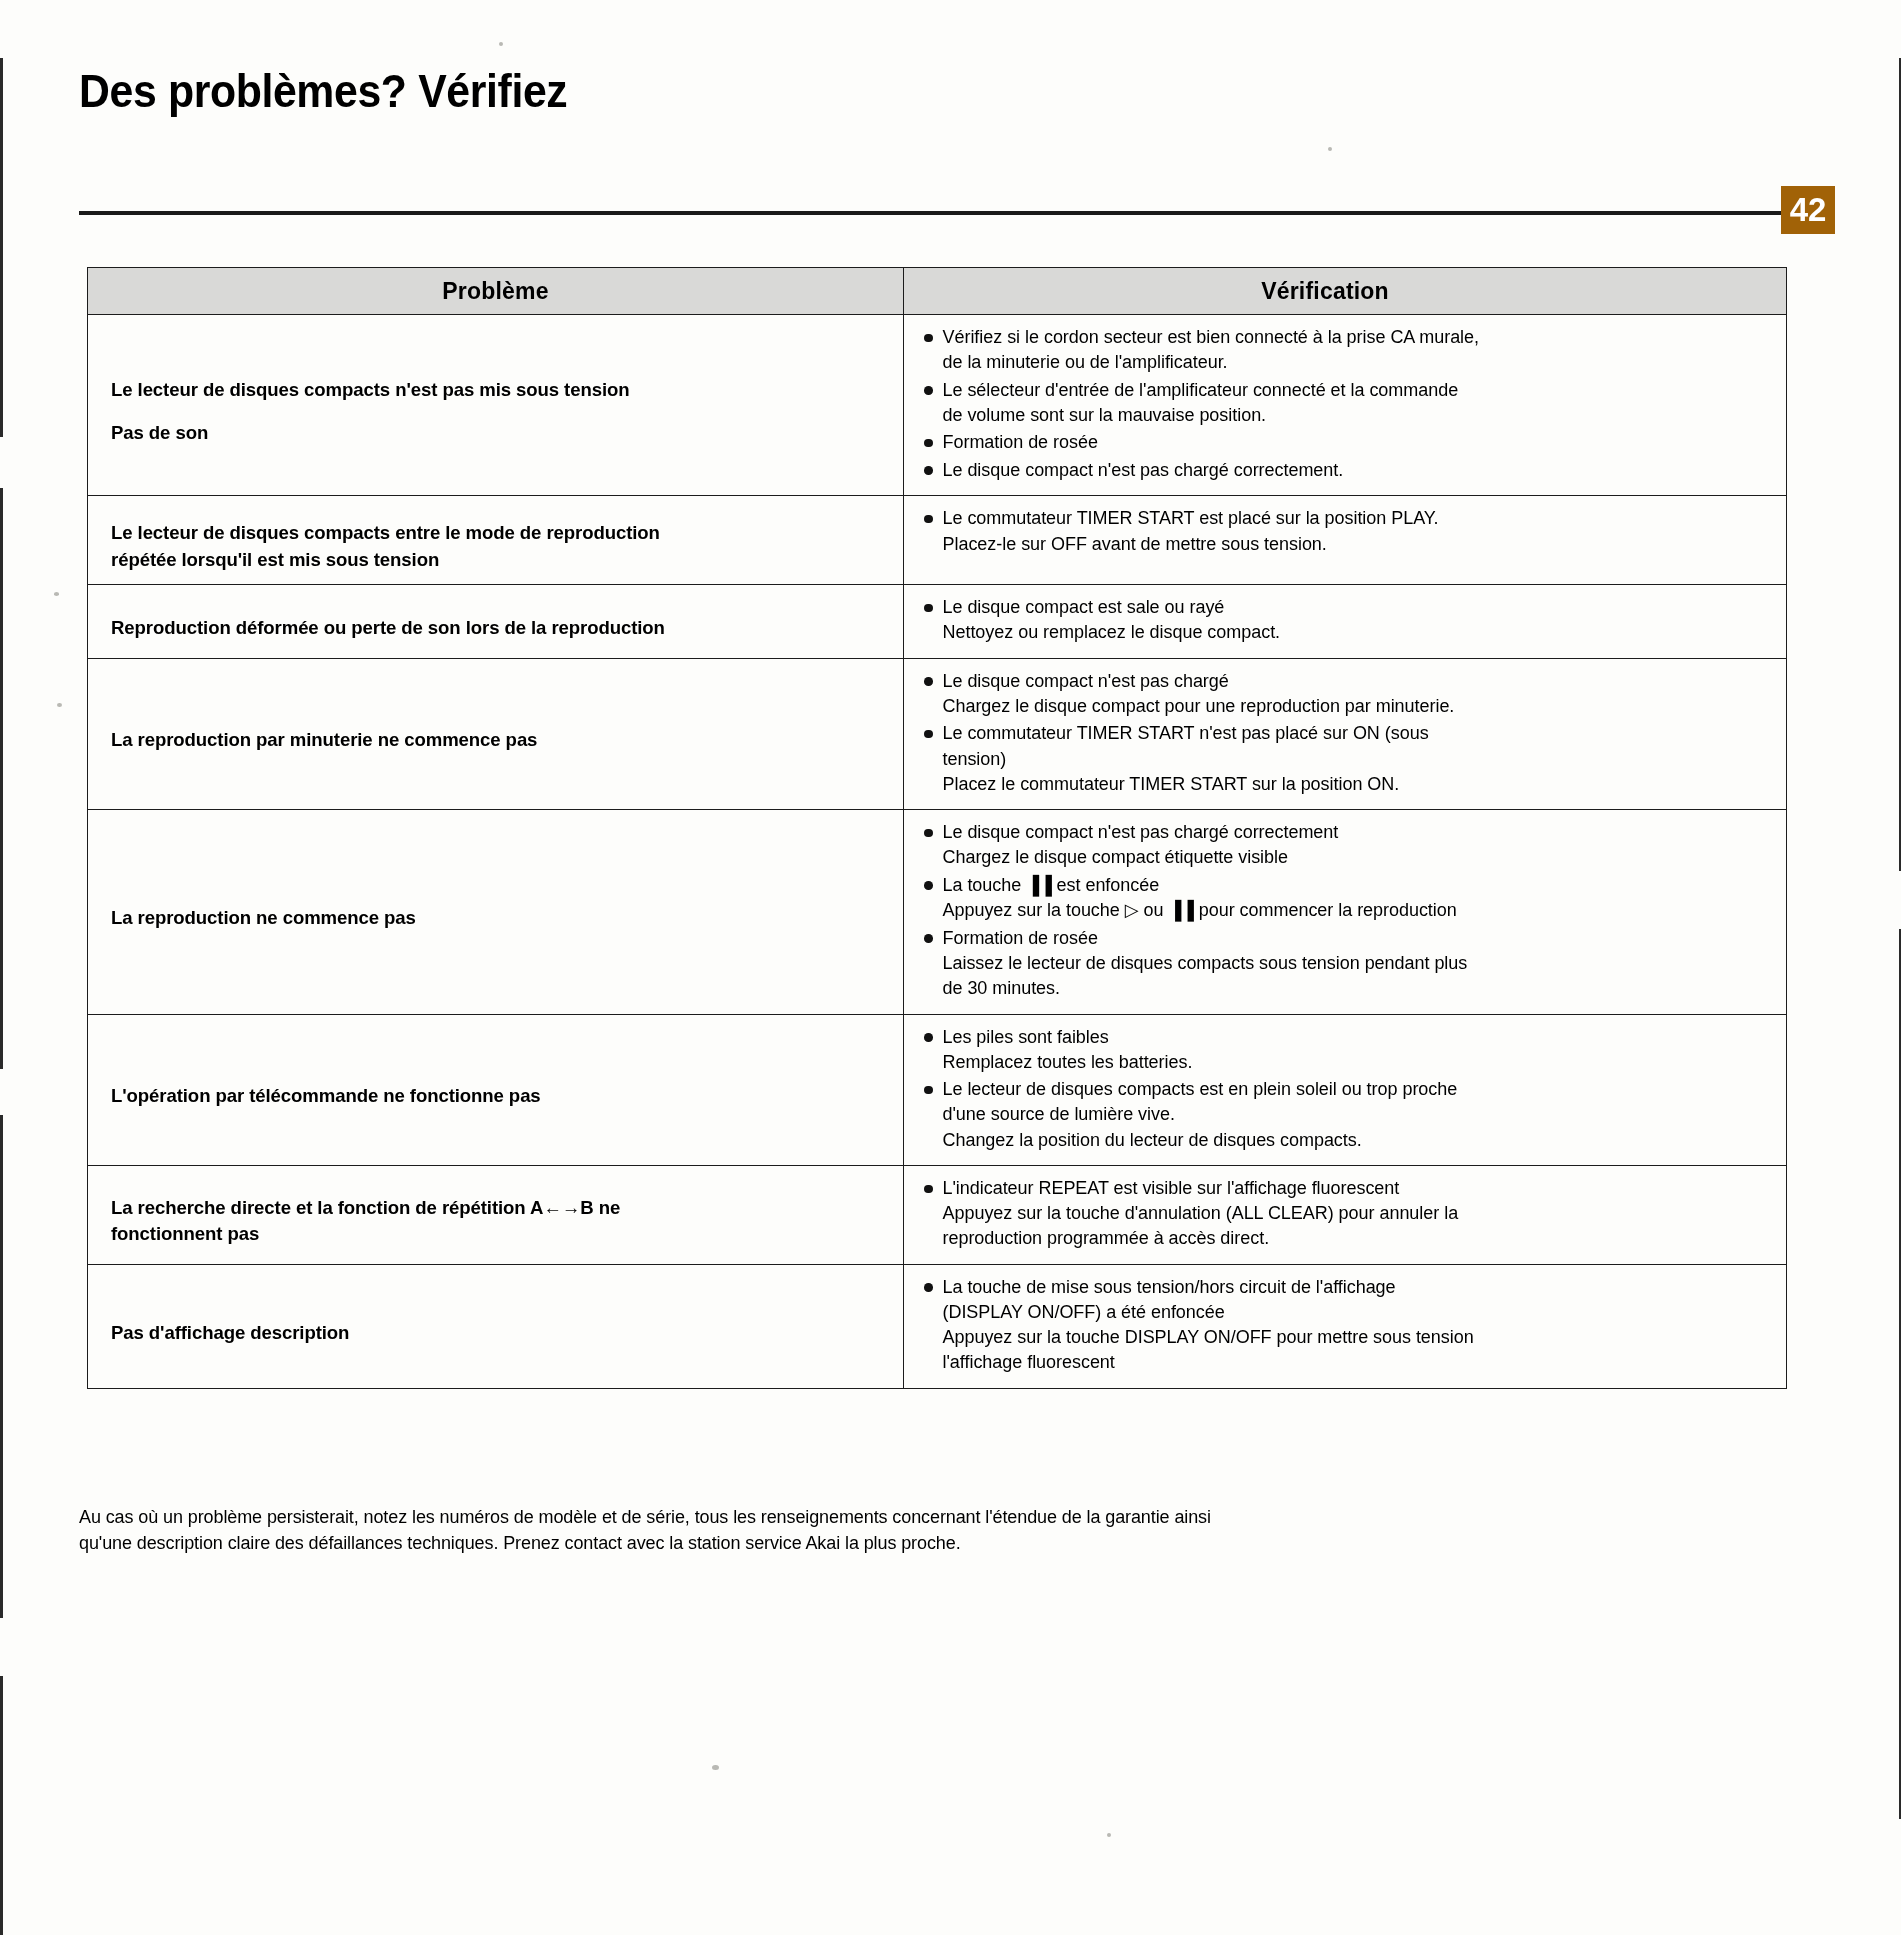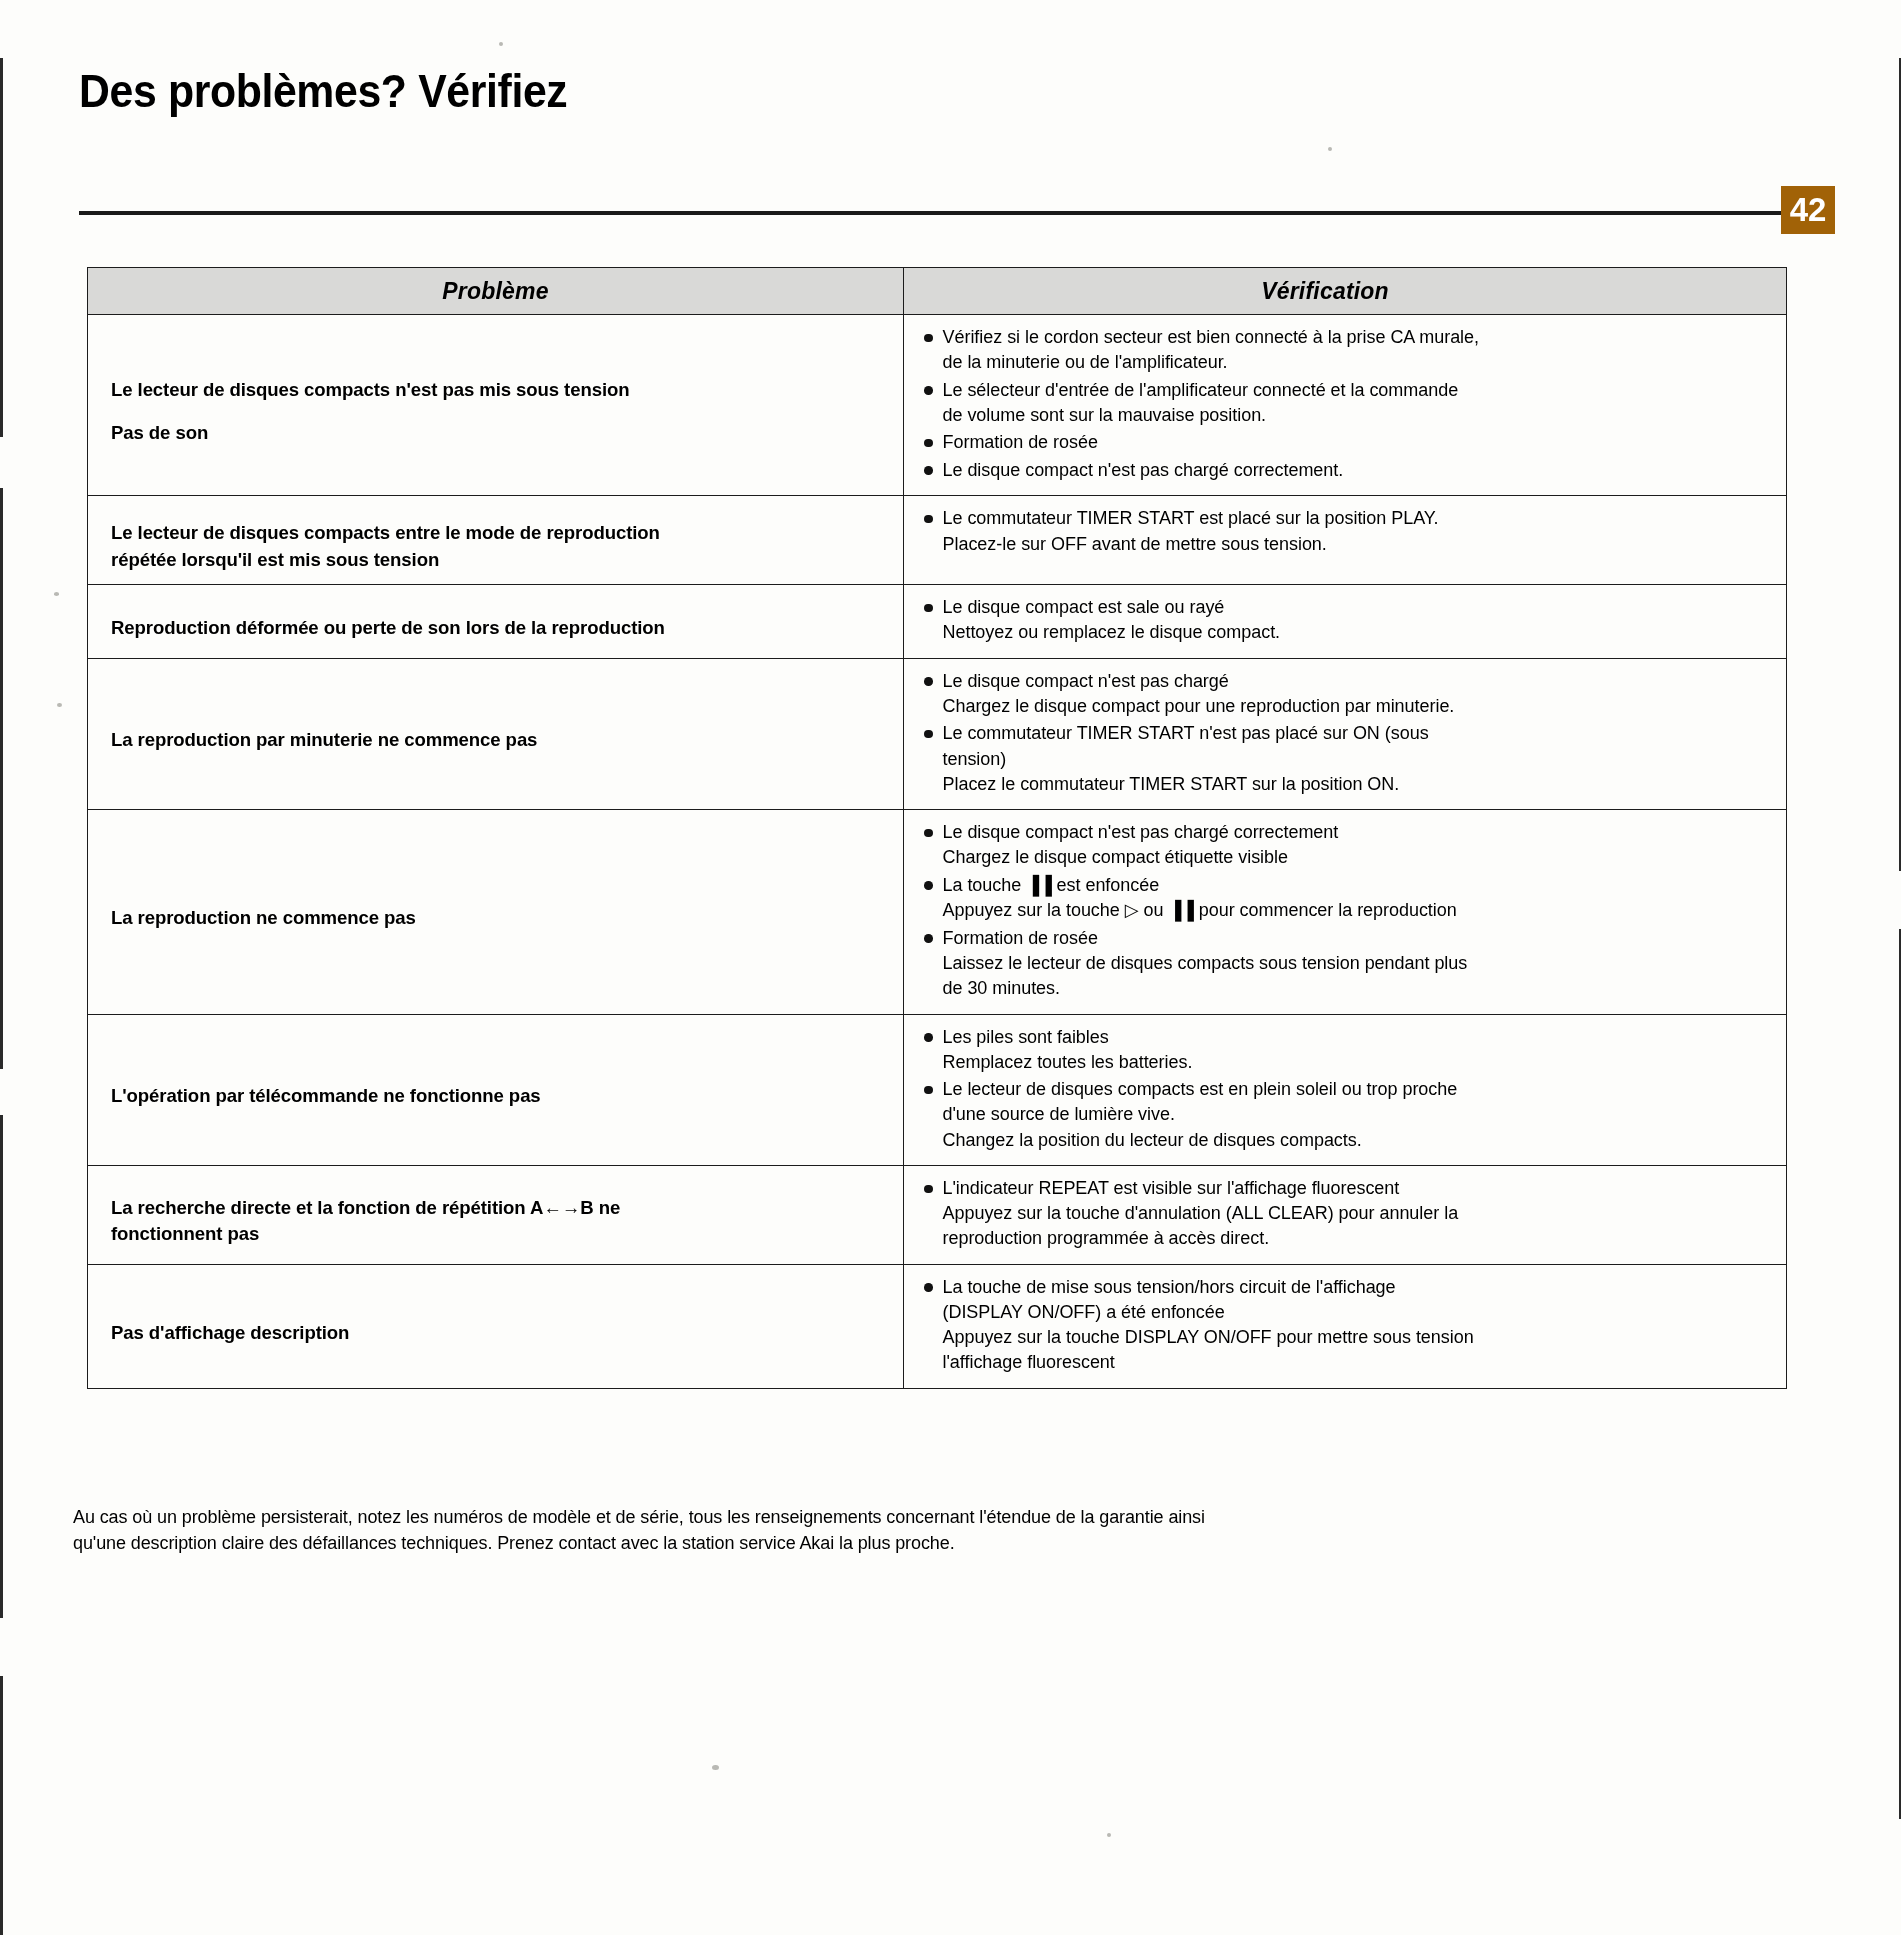--- a/index.html
+++ b/index.html
@@ -74,21 +74,20 @@
     border-bottom: 1.5px solid #1c1c1c;
     height: 46px;
   }
   .th {
     display: flex;
     align-items: center;
     justify-content: center;
     font-size: 23px;
     font-weight: bold;
     letter-spacing: 0.2px;
-    font-style: italic;
   }
   .col-problem { width: 815px; box-sizing: border-box; }
   .col-check   { width: 843px; box-sizing: border-box; border-left: 1.5px solid #1c1c1c; }
 
   .row {
     display: flex;
     border-bottom: 1.2px solid #1c1c1c;
     box-sizing: border-box;
   }
   .row:last-child { border-bottom: none; }
@@ -137,21 +136,21 @@
     letter-spacing: -0.04px;
   }
   .sub-line {
     font-size: 18px;
     line-height: 1.40;
     letter-spacing: -0.04px;
   }
   
   .footnote {
     position: absolute;
-    left: 73px;
+    left: 79px;
     top: 1504px;
     width: 1711px;
     font-size: 18px;
     line-height: 1.45;
     letter-spacing: -0.1px;
   }
   
   .speck {
     position: absolute;
     background: #b9b9b4;

